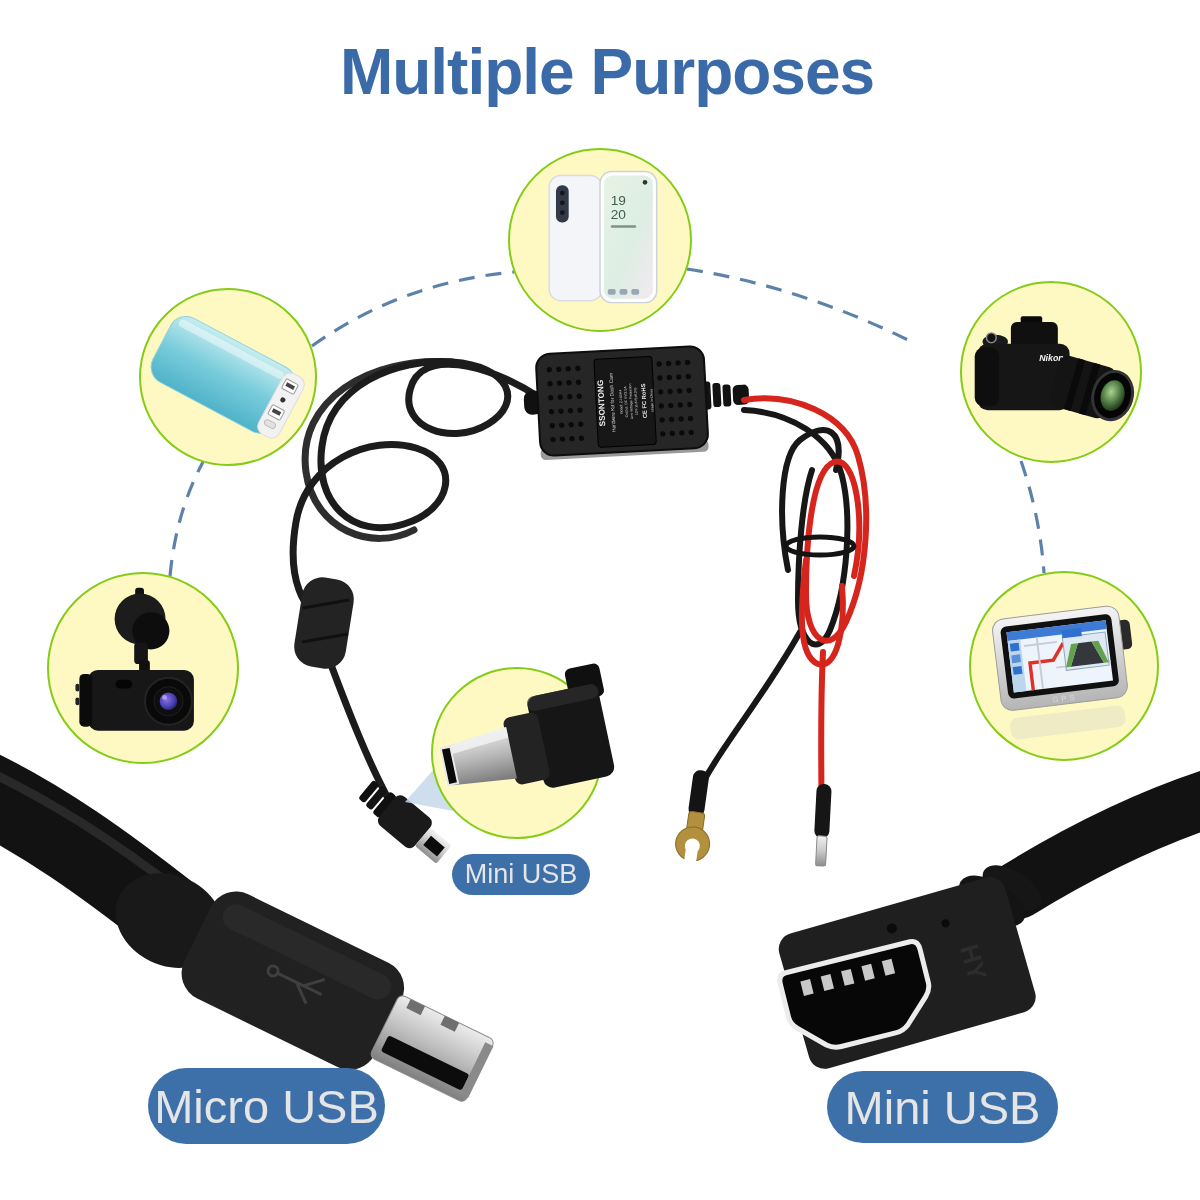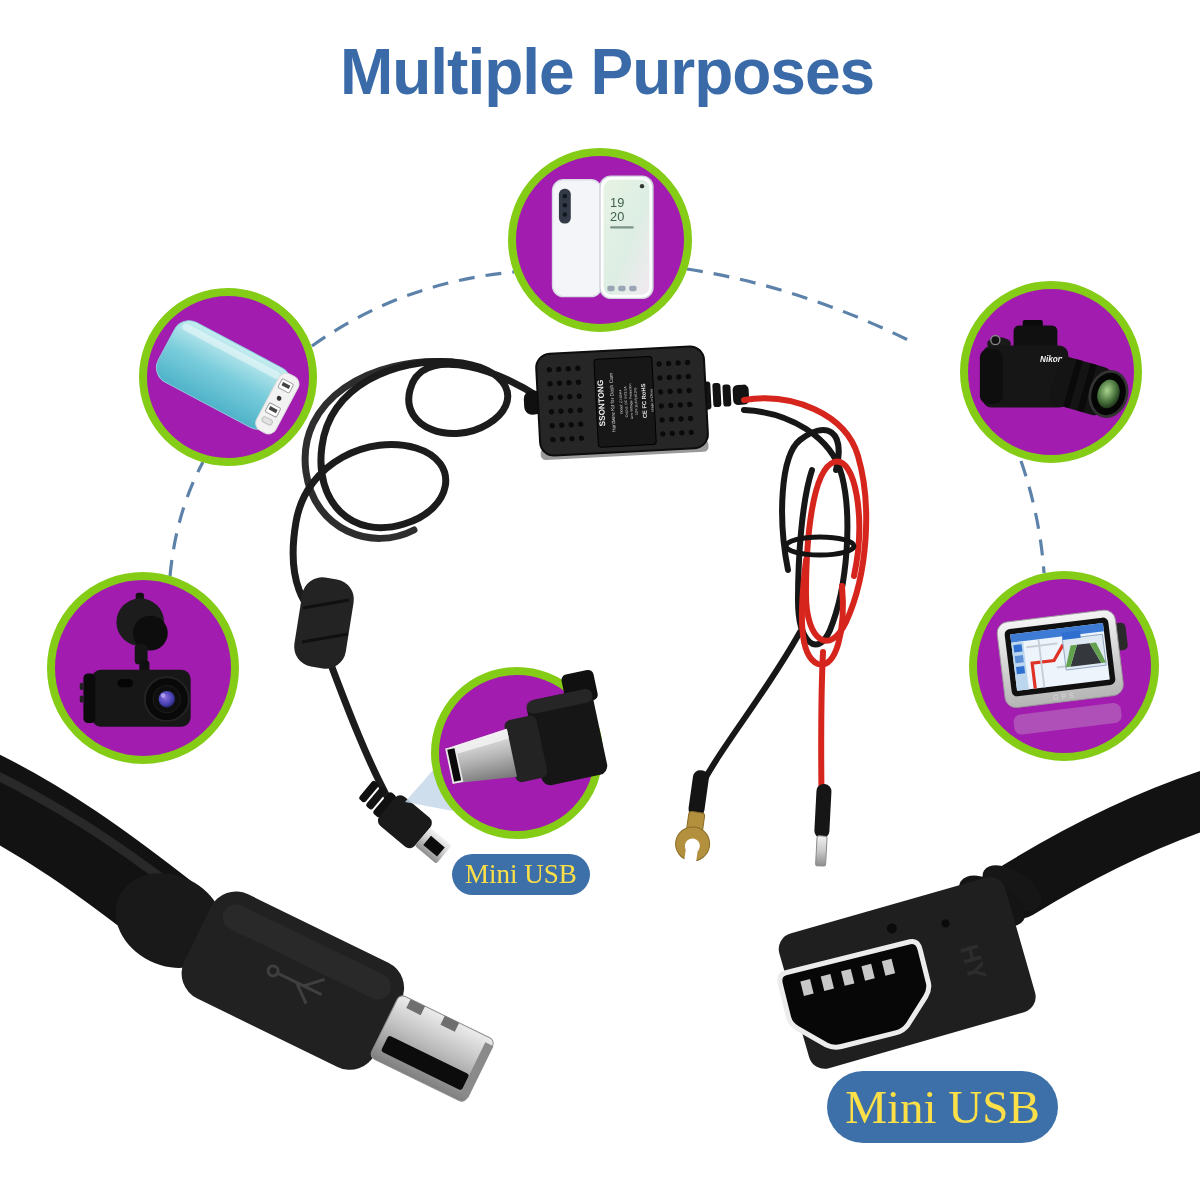--- a/index.html
+++ b/index.html
@@ -1,31 +1,31 @@
 <!DOCTYPE html>
 <html><head>
 <meta charset="utf-8">
 <style>
   html,body{margin:0;padding:0;background:#fff;}
   .stage{position:relative;width:1200px;height:1200px;background:#fff;overflow:hidden;
          font-family:"Liberation Sans",sans-serif;}
   .title{position:absolute;top:28px;left:0;width:100%;text-align:center;margin:7px;
          font-size:64px;font-weight:700;letter-spacing:-1px;color:#3a6ba8;}
   .art{position:absolute;left:0;top:0;width:1200px;height:1200px;}
-  .circ{position:absolute;border-radius:50%;background:#a21caf;border:8px solid #84cc16;
+  .circ{position:absolute;border-radius:50%;background:#fef9c3;border:2px solid #84cc16;
         box-sizing:border-box;overflow:visible;}
   .circ svg{position:absolute;left:0;top:0;width:100%;height:100%;overflow:visible;}
   #circle-phone{left:508px;top:148px;width:184px;height:184px;}
   #circle-powerbank{left:139px;top:288px;width:178px;height:178px;}
   #circle-camera{left:960px;top:281px;width:182px;height:182px;}
   #circle-dashcam{left:47px;top:572px;width:192px;height:192px;}
   #circle-gps{left:969px;top:571px;width:190px;height:190px;}
   #circle-callout{left:431px;top:667px;width:172px;height:172px;}
-  .pill{position:absolute;background:#3d70a8;color:#fde047;display:flex;align-items:center;
-        justify-content:center;border-radius:999px;white-space:nowrap;font-family:Liberation Serif, serif;}
+  .pill{position:absolute;background:#3d70a8;color:#e5e5e5;display:flex;align-items:center;
+        justify-content:center;border-radius:999px;white-space:nowrap;}
   #pill-micro{left:148px;top:1068px;width:237px;height:76px;font-size:47px;}
   #pill-mini-right{left:827px;top:1071px;width:231px;height:72px;font-size:47px;}
   #pill-mini-callout{left:452px;top:854px;width:138px;height:41px;font-size:27px;}
 </style>
 </head>
 <body>
 
 <div class="stage">
 
   <svg class="art" viewBox="0 0 1200 1200">
@@ -364,15 +364,16 @@
         <linearGradient id="gMetalV2" x1="0" y1="0" x2="0" y2="1">
           <stop offset="0" stop-color="#e9e9e9"></stop>
             <stop offset=".5" stop-color="#b5b5b5"></stop>
             <stop offset="1" stop-color="#777"></stop>
         </linearGradient>
       </defs>
     </svg>
   </div>
 
   <div class="pill" id="pill-mini-callout">Mini USB</div>
+  <div class="pill" id="pill-micro">Micro USB</div>
   <div class="pill" id="pill-mini-right">Mini USB</div>
 
 </div>
 
 </body></html>

